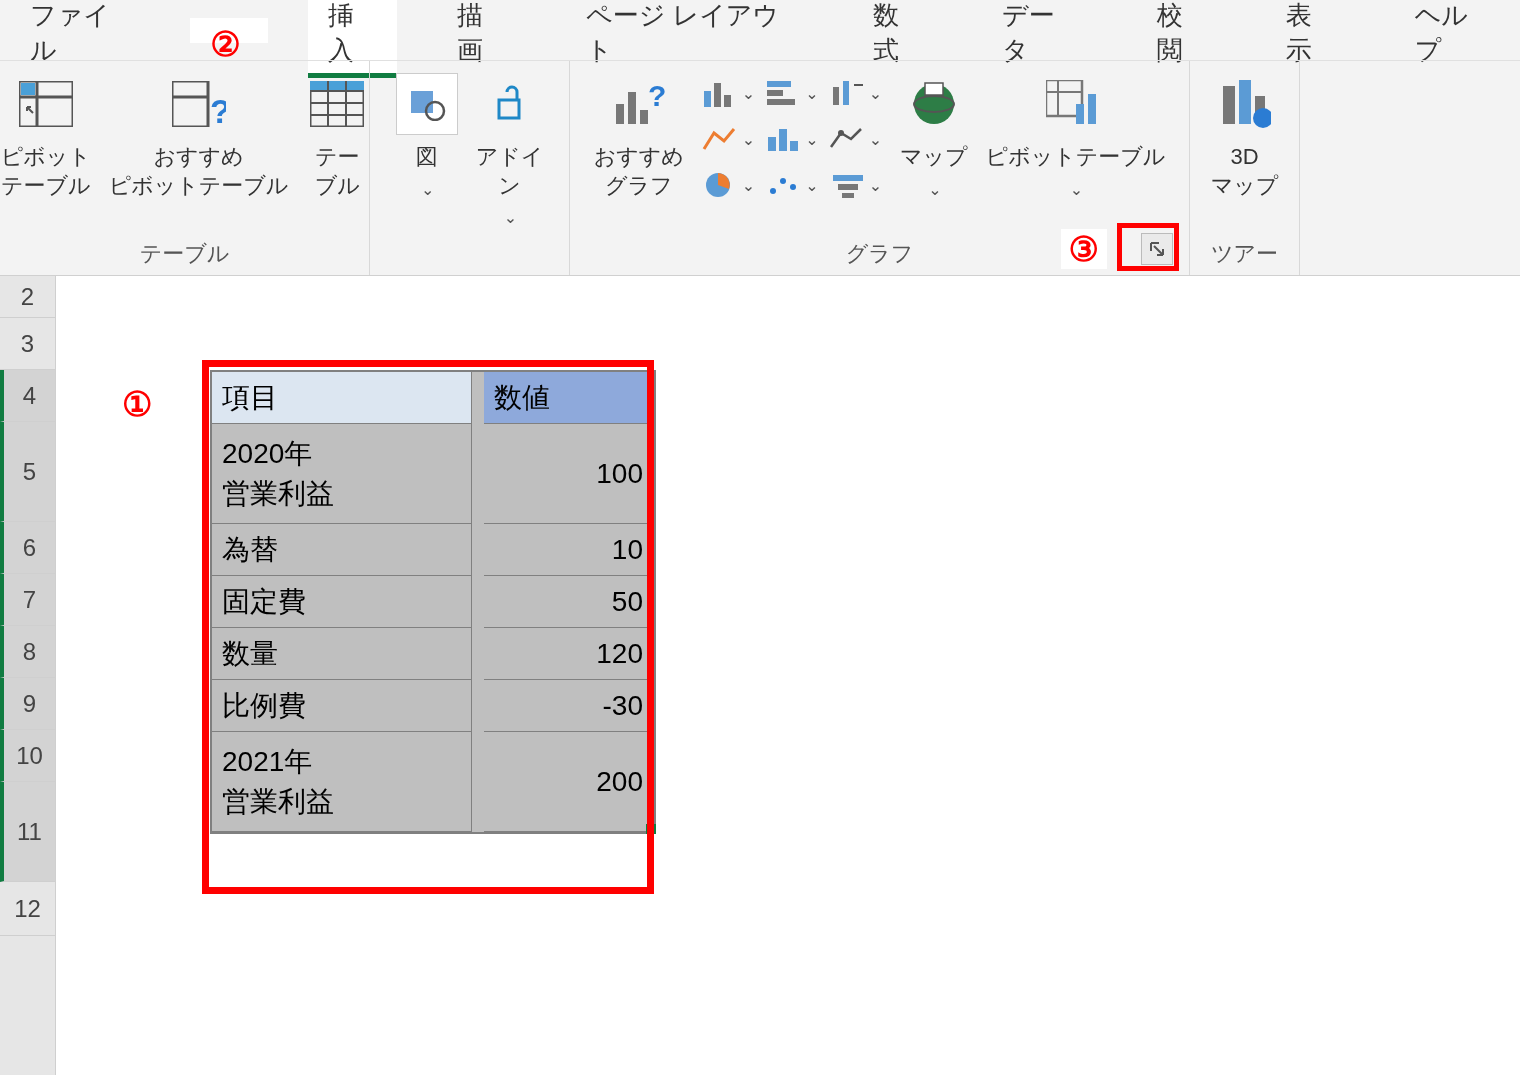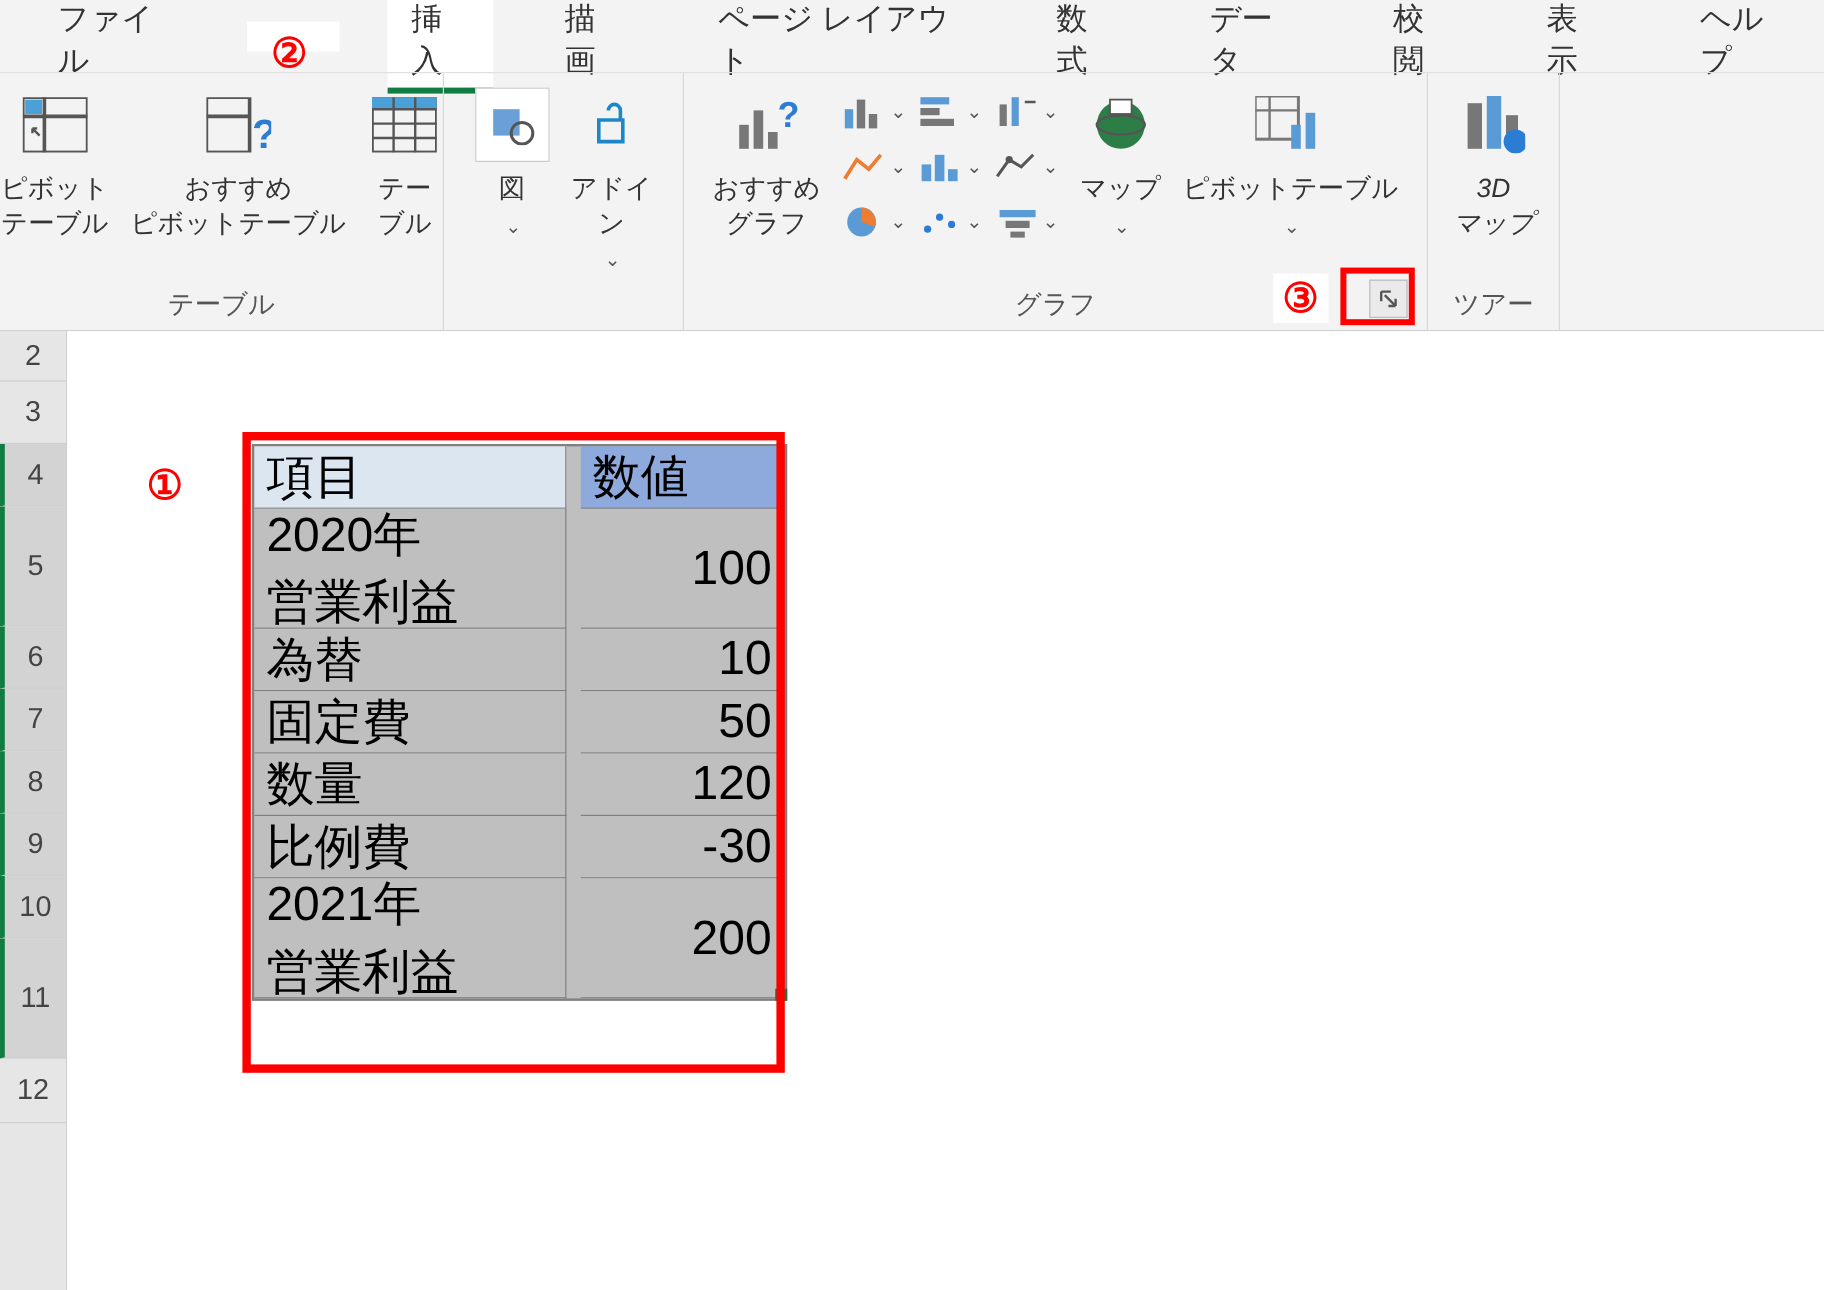--- a/index.html
+++ b/index.html
@@ -164,39 +164,39 @@
     width: 10px;
     height: 10px;
     background: #107c41;
   }
   .dt-row {
     display: flex;
   }
   .dt-cell {
     border-right: 1px solid #808080;
     border-bottom: 1px solid #808080;
-    font-size: 40px;
+    font-size: 28px;
     padding: 6px 10px;
     background: #bfbfbf;
     display: flex;
     align-items: center;
   }
   .dt-cell.header1 { background: #dce6f1; }
   .dt-cell.header2 { background: #8ea9db; }
   .dt-cell.num { justify-content: flex-end; }
   .dt-col1 { width: 260px; }
   .dt-col2 { width: 170px; margin-left: 12px; }
   .dt-multi { height: 100px; line-height: 1.4; }
   .dt-single { height: 52px; }
 </style>
 </head>
 <body>
 
 <div class="ribbon">
-  <div class="ribbon-tabs" style="position:relative;margin-left:18px;">
+  <div class="ribbon-tabs" style="position:relative;">
     <div class="ribbon-tab">ファイル</div>
     <div class="ribbon-tab" style="background:#fff; width:80px; position:relative;">
       <span class="anno-num" style="left:20px; top:6px;">②</span>
     </div>
     <div class="ribbon-tab active" style="position:relative;">挿入</div>
     <div class="ribbon-tab">描画</div>
     <div class="ribbon-tab">ページ レイアウト</div>
     <div class="ribbon-tab">数式</div>
     <div class="ribbon-tab">データ</div>
     <div class="ribbon-tab">校閲</div>
@@ -408,21 +408,21 @@
       <div class="ribbon-group-items">
         <div class="ribbon-item">
           <div class="ribbon-icon-box">
             <svg width="54" height="48">
                 <rect x="6" y="6" width="12" height="38" fill="#777"></rect>
                 <rect x="22" y="0" width="12" height="44" fill="#5b9bd5"></rect>
                 <rect x="38" y="16" width="10" height="28" fill="#777"></rect>
                 <circle cx="46" cy="38" r="10" fill="#2b7cd3"></circle>
               </svg>
           </div>
-          <span style="white-space:pre;font-style:italic;">3D
+          <span style="white-space:pre;">3D
 マップ</span>
         </div>
       </div>
       <div class="ribbon-group-label">ツアー</div>
     </div>
 
   </div>
 </div>
 
 <div class="sheet-area">

